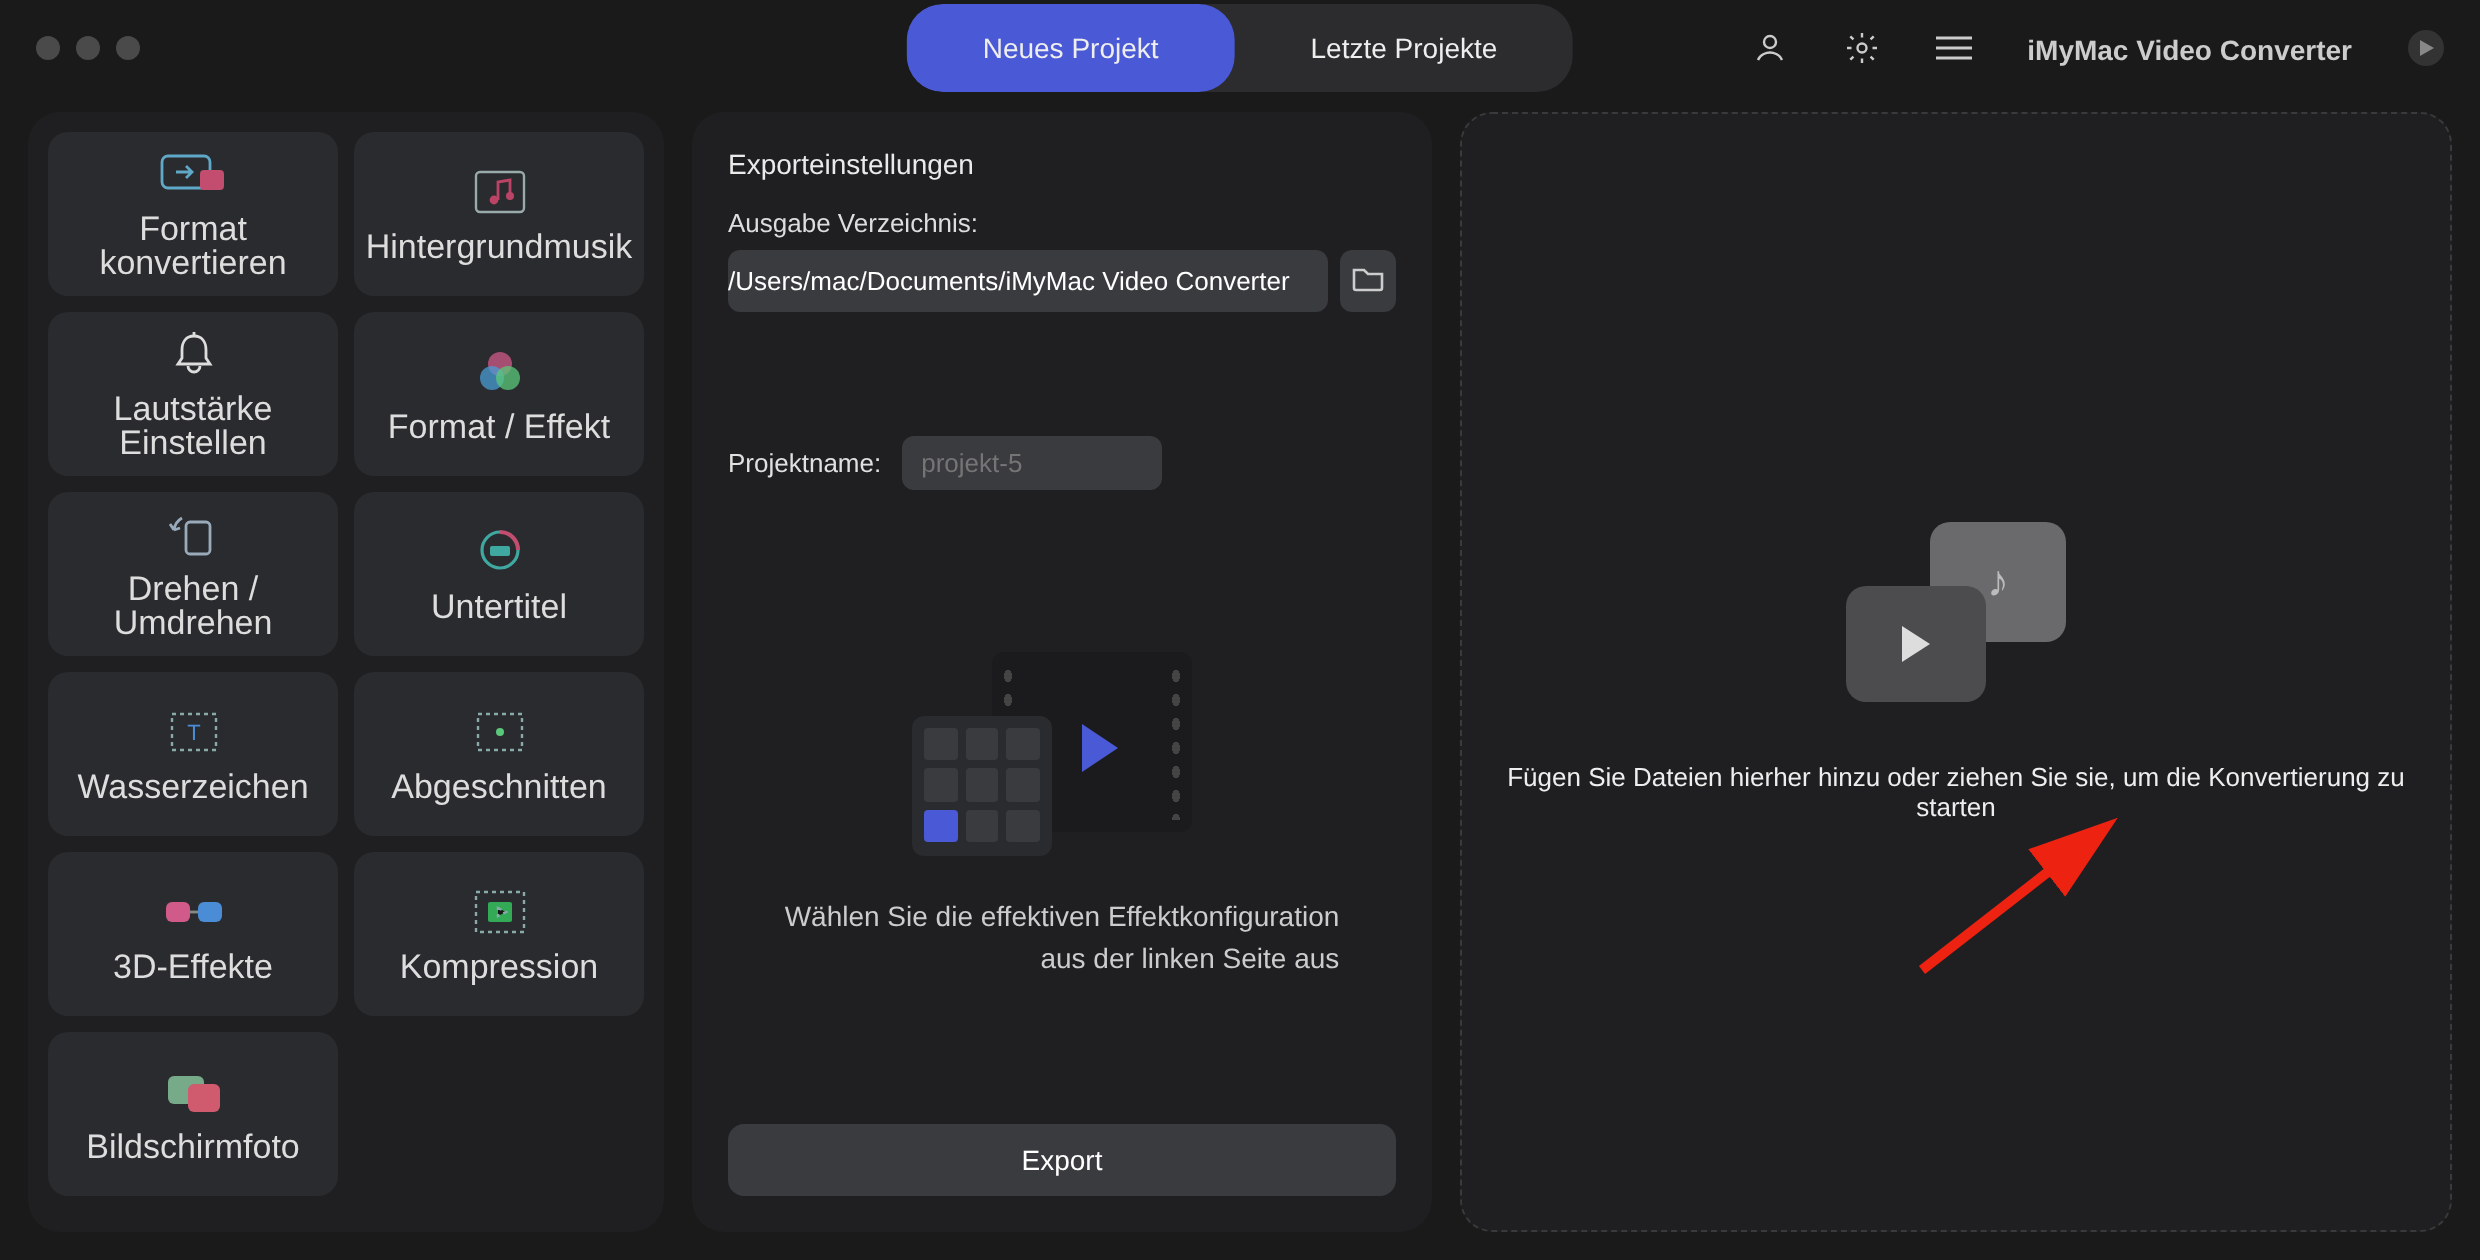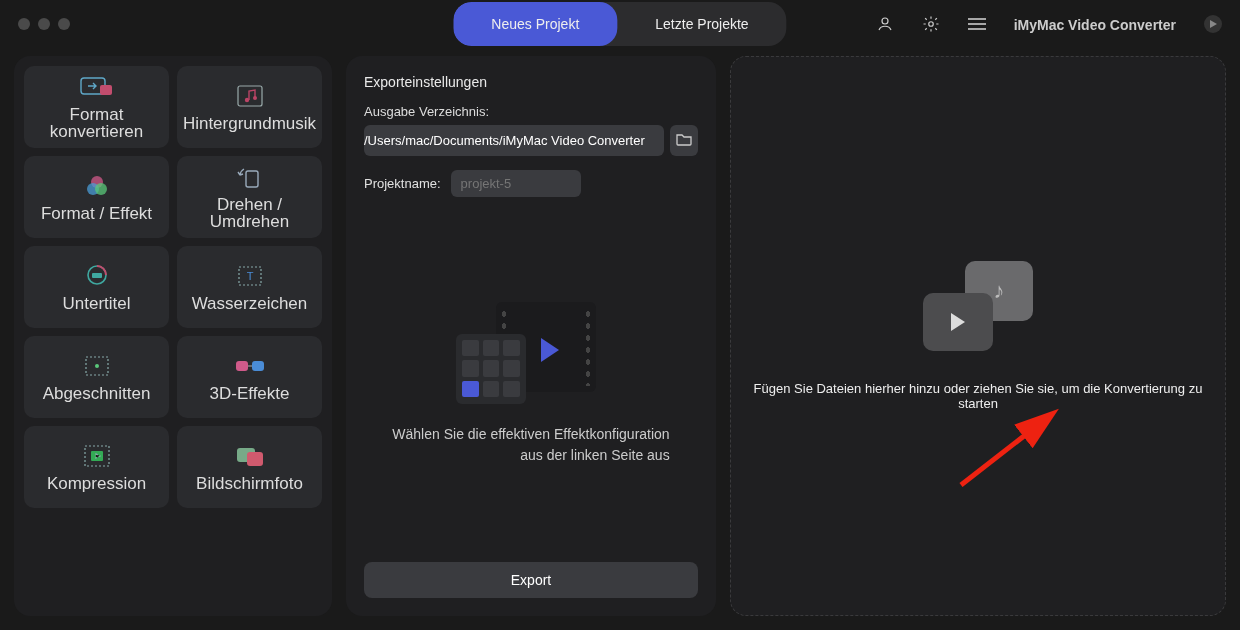--- a/index.html
+++ b/index.html
@@ -21,21 +21,21 @@
   .tool { background: #2a2b2e; border-radius: 10px; height: 82px; display: flex; flex-direction: column; align-items: center; justify-content: center; gap: 6px; cursor: pointer; }
   .tool span.label { font-size: 17px; color: #ddd; text-align: center; line-height: 1; }
   .ticon { width: 30px; height: 26px; display:flex; align-items:center; justify-content:center; }
 
   .center { width: 370px; padding: 18px 18px 18px 18px; display:flex; flex-direction:column; position:relative; }
   .section-title { font-size: 14px; margin-bottom: 14px; color: #eaeaea; }
   .row-label { font-size: 13px; margin-bottom: 6px; color: #ddd; }
   .path-row { display:flex; gap:6px; margin-bottom:14px; }
   .path-input { flex:1; background:#3a3b3f; border:none; border-radius:6px; padding:8px 0; color:#fff; font-size:13px; }
   .path-btn { width:28px; background:#3a3b3f; border:none; border-radius:6px; color:#ddd; cursor:pointer; }
-  .projrow { display:flex; align-items:center; gap:10px; }
+  .projrow { display:flex; align-items:center; gap:10px;margin-top:48px; }
   .proj-input { background:#3a3b3f; border:none; border-radius:6px; padding:6px 10px; color:#aaa; font-size:13px; width:130px; }
   .preview { flex:1; display:flex; flex-direction:column; align-items:center; justify-content:center; }
   .preview-art { width:150px; height:110px; position:relative; margin-bottom:20px; }
   .film { position:absolute; right:10px; top:8px; width:100px; height:90px; background:#1b1b1d; border-radius:6px; }
   .film:before,.film:after{content:"";position:absolute;top:6px;bottom:6px;width:8px;background-image:radial-gradient(#444 2px,transparent 2px);background-size:8px 12px;}
   .film:before{left:4px}.film:after{right:4px}
   .play { position:absolute; left:45%; top:40%; width:0; height:0; border-left:18px solid #4a59d6; border-top:12px solid transparent; border-bottom:12px solid transparent; }
   .gridbox { position:absolute; left:0; bottom:0; width:70px; height:70px; background:#2a2b2e; border-radius:6px; padding:6px; display:grid; grid-template-columns:repeat(3,1fr); grid-template-rows:repeat(3,1fr); gap:4px; }
   .cell{background:#3a3b3f;border-radius:2px}.cell.hl{background:#4a59d6}
   .preview-text { text-align:right; font-size:14px; color:#ccc; line-height:1.5; }
@@ -116,20 +116,30 @@
             <rect x="3" y="2" width="24" height="20" rx="2" fill="none" stroke="#9aa" stroke-width="1.2"></rect>
             <circle cx="12" cy="16" r="2.2" fill="#b46"></circle>
             <path d="M14 16V7l6-1v8" stroke="#b46" stroke-width="1.4" fill="none"></path>
             <circle cx="20" cy="14" r="2" fill="#b46"></circle>
           </svg>
         </div>
       <span class="label">Hintergrundmusik</span>
     </div>
     <div class="tool">
       <div class="ticon">
+          <svg width="26" height="24" viewBox="0 0 26 24" fill="none" stroke="#ddd" stroke-width="1.4">
+            <path d="M13 3c-4 0-6 3-6 7v4l-2 3h16l-2-3v-4c0-4-2-7-6-7z"></path>
+            <path d="M10 18a3 3 0 006 0"></path>
+            <line x1="13" y1="1" x2="13" y2="3"></line>
+          </svg>
+        </div>
+      <span class="label">Lautstärke Einstellen</span>
+    </div>
+    <div class="tool">
+      <div class="ticon">
           <svg width="28" height="26" viewBox="0 0 28 26">
             <circle cx="14" cy="9" r="6" fill="#d05a8a" opacity="0.75"></circle>
             <circle cx="10" cy="16" r="6" fill="#4a9cd6" opacity="0.75"></circle>
             <circle cx="18" cy="16" r="6" fill="#5ac87a" opacity="0.75"></circle>
           </svg>
         </div>
       <span class="label">Format / Effekt</span>
     </div>
     <div class="tool">
       <div class="ticon">

